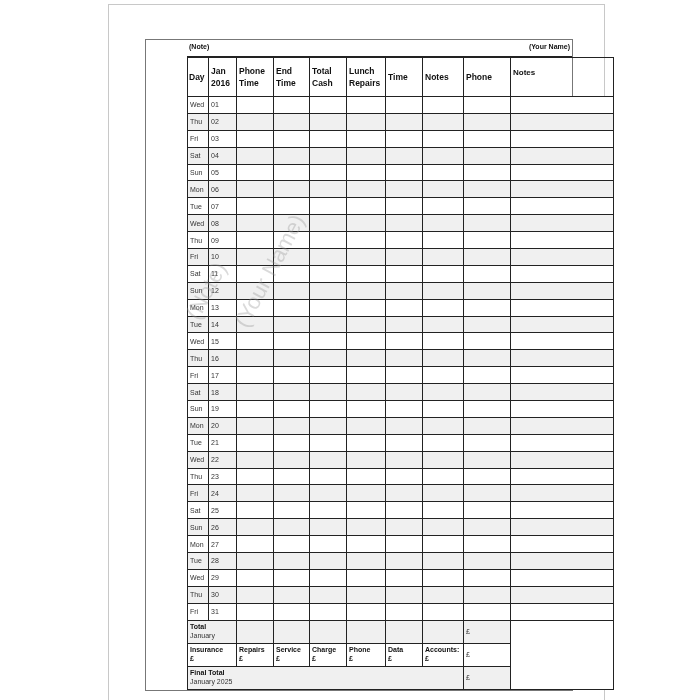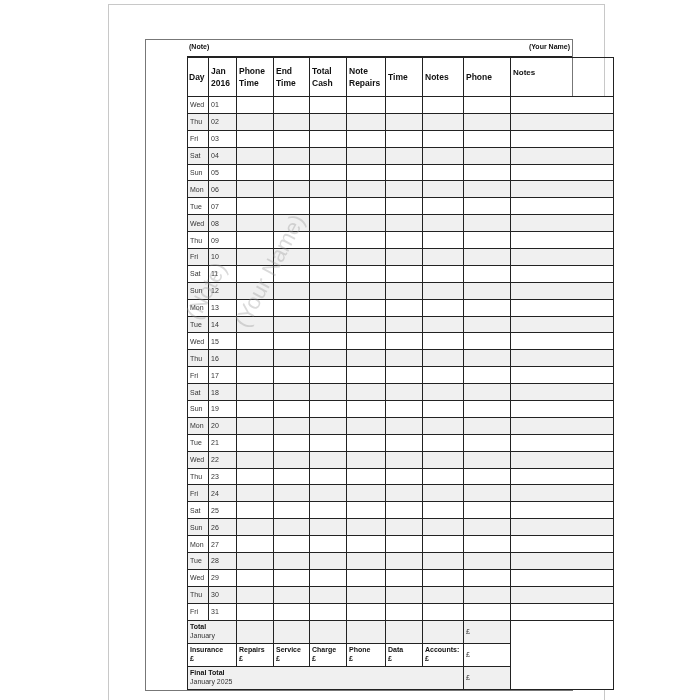--- a/index.html
+++ b/index.html
@@ -49,21 +49,21 @@
       <col style="width:47px">
         <col style="width:103px">
     </colgroup>
     <tbody>
         <tr class="hdr">
       <th class="day">Day</th>
       <th><span>Jan</span><br><span>2016</span></th>
       <th><span>Phone</span><br><span>Time</span></th>
       <th><span>End</span><br><span>Time</span></th>
       <th><span>Total</span><br><span>Cash</span></th>
-      <th><span>Note</span><br><span>Repairs</span></th>
+      <th><span>Lunch</span><br><span>Repairs</span></th>
       <th>Time</th>
       <th>Notes</th>
       <th>Phone</th>
       <th class="notes">Notes</th>
     </tr>
     </tbody>
       <tbody id="rows-body">
         <tr class="row">
           <td>Wed</td>
           <td>01</td>

